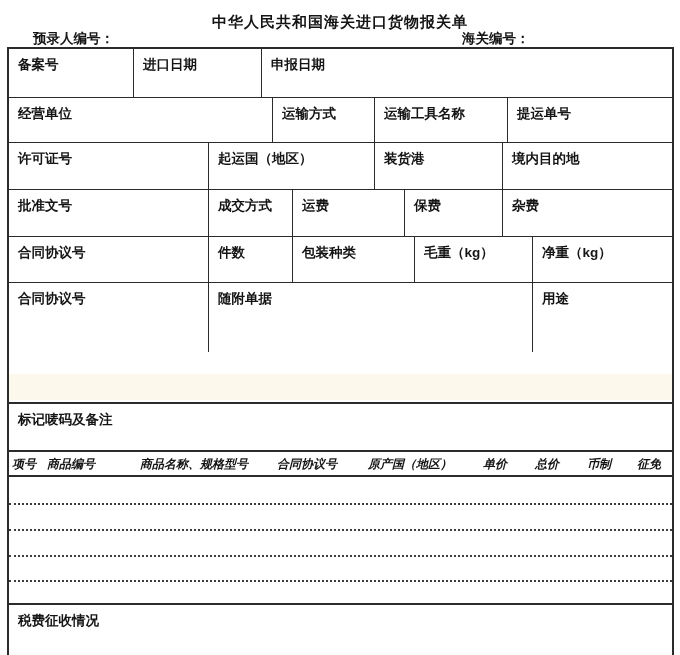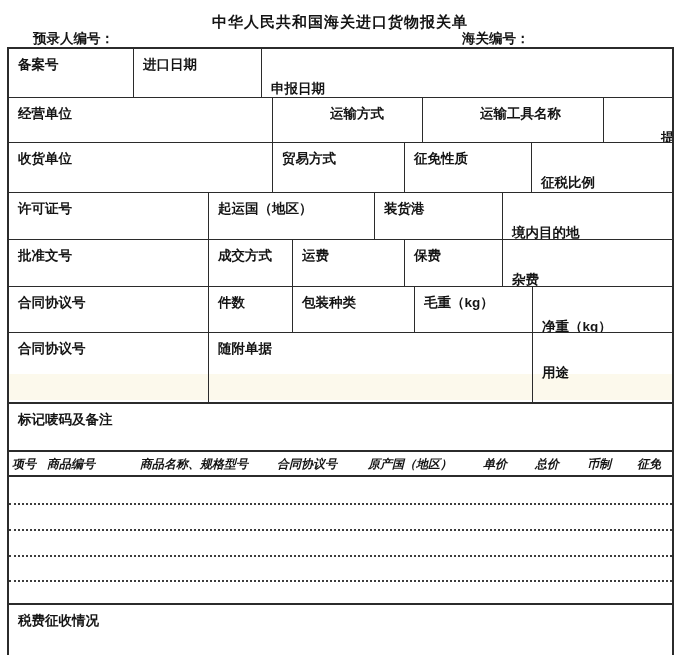--- a/index.html
+++ b/index.html
@@ -17,28 +17,28 @@
   .customs-no{left:462px;}
 
   
   .seam-band{position:absolute;left:9px;top:374px;width:663px;height:26px;background:#fbf6e4;opacity:.7;}
 
   .grid{
     position:absolute;left:7px;top:47px;width:667px;height:355px;
     box-sizing:border-box;border:2px solid #2b2b2b;border-bottom:none;
   }
   .row{display:flex;box-sizing:border-box;border-bottom:1px solid #2b2b2b;}
-  .r1{height:49px;} .r2{height:45px;gap:48px;} .r3{height:50px;} .r4{height:47px;}
+  .r1{height:49px;} .r2{height:45px;} .r3{height:50px;} .r4{height:47px;}
   .r5{height:47px;} .r6{height:46px;} .r7{height:69px;border-bottom:none;}
   .cell{
     box-sizing:border-box;border-right:1px solid #2b2b2b;
     padding:7px 0 0 9px;font-size:13.5px;font-weight:bold;white-space:nowrap;
     overflow:hidden;
   }
-  .cell:last-child{border-right:none;flex:1;margin-top:24px;}
+  .cell:last-child{border-right:none;flex:1;}
   .c264{width:264px;} .c125{width:125px;} .c128{width:128px;} .c102{width:102px;}
   .c133{width:133px;} .c132{width:132px;} .c127{width:127px;} .c200{width:200px;}
   .c166{width:166px;} .c84{width:84px;}  .c112{width:112px;} .c98{width:98px;}
   .c122{width:122px;} .c118{width:118px;} .c324{width:324px;}
 
   .lower{
     position:absolute;left:7px;top:402px;width:667px;height:253px;
     box-sizing:border-box;border:2px solid #2b2b2b;border-bottom:none;
   }
   .marks{
@@ -74,26 +74,20 @@
     <div class="row r1">
       <div class="cell c125">备案号</div>
       <div class="cell c128">进口日期</div>
       <div class="cell">申报日期</div>
     </div>
     <div class="row r2">
       <div class="cell c264">经营单位</div>
       <div class="cell c102">运输方式</div>
       <div class="cell c133">运输工具名称</div>
       <div class="cell">提运单号</div>
-    </div>
-    <div class="row r3">
-      <div class="cell c264">收货单位</div>
-      <div class="cell c132">贸易方式</div>
-      <div class="cell c127">征免性质</div>
-      <div class="cell">征税比例</div>
     </div>
     <div class="row r4">
       <div class="cell c200">许可证号</div>
       <div class="cell c166">起运国（地区）</div>
       <div class="cell c128">装货港</div>
       <div class="cell">境内目的地</div>
     </div>
     <div class="row r5">
       <div class="cell c200">批准文号</div>
       <div class="cell c84">成交方式</div>

